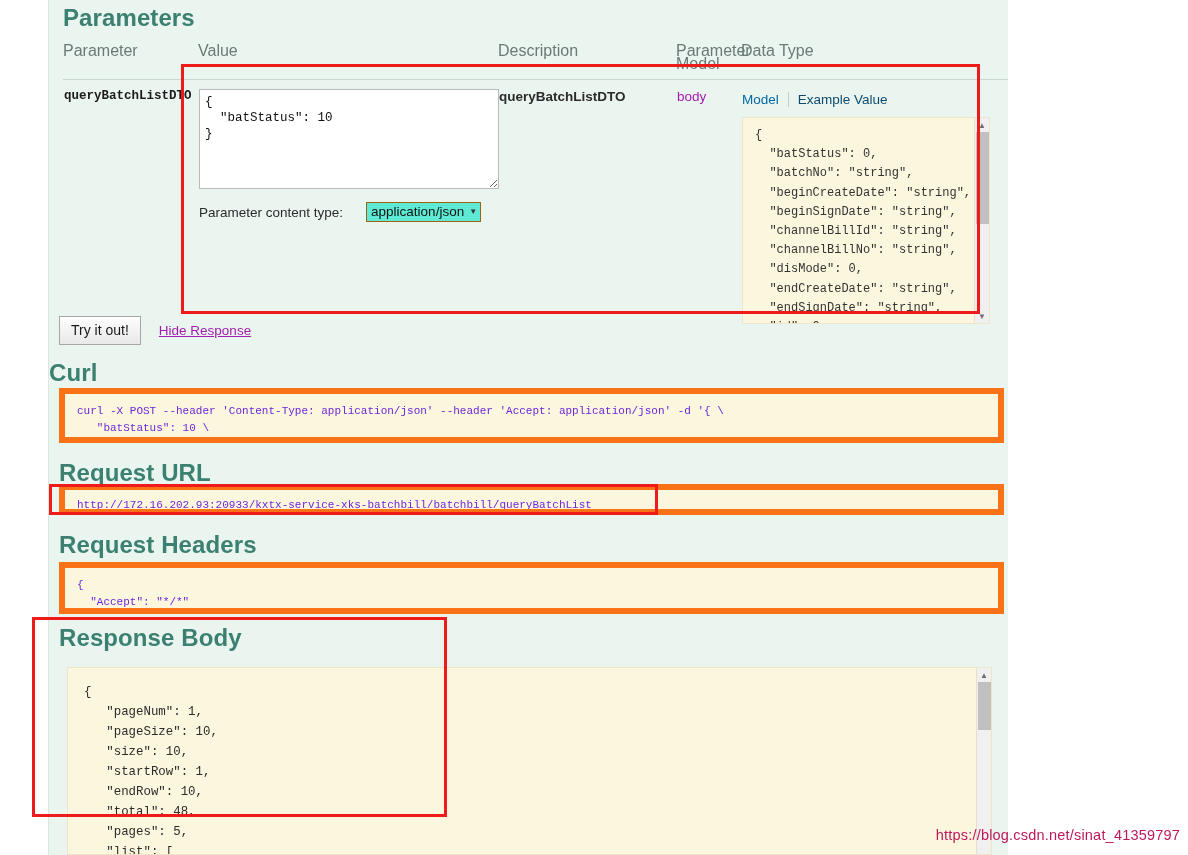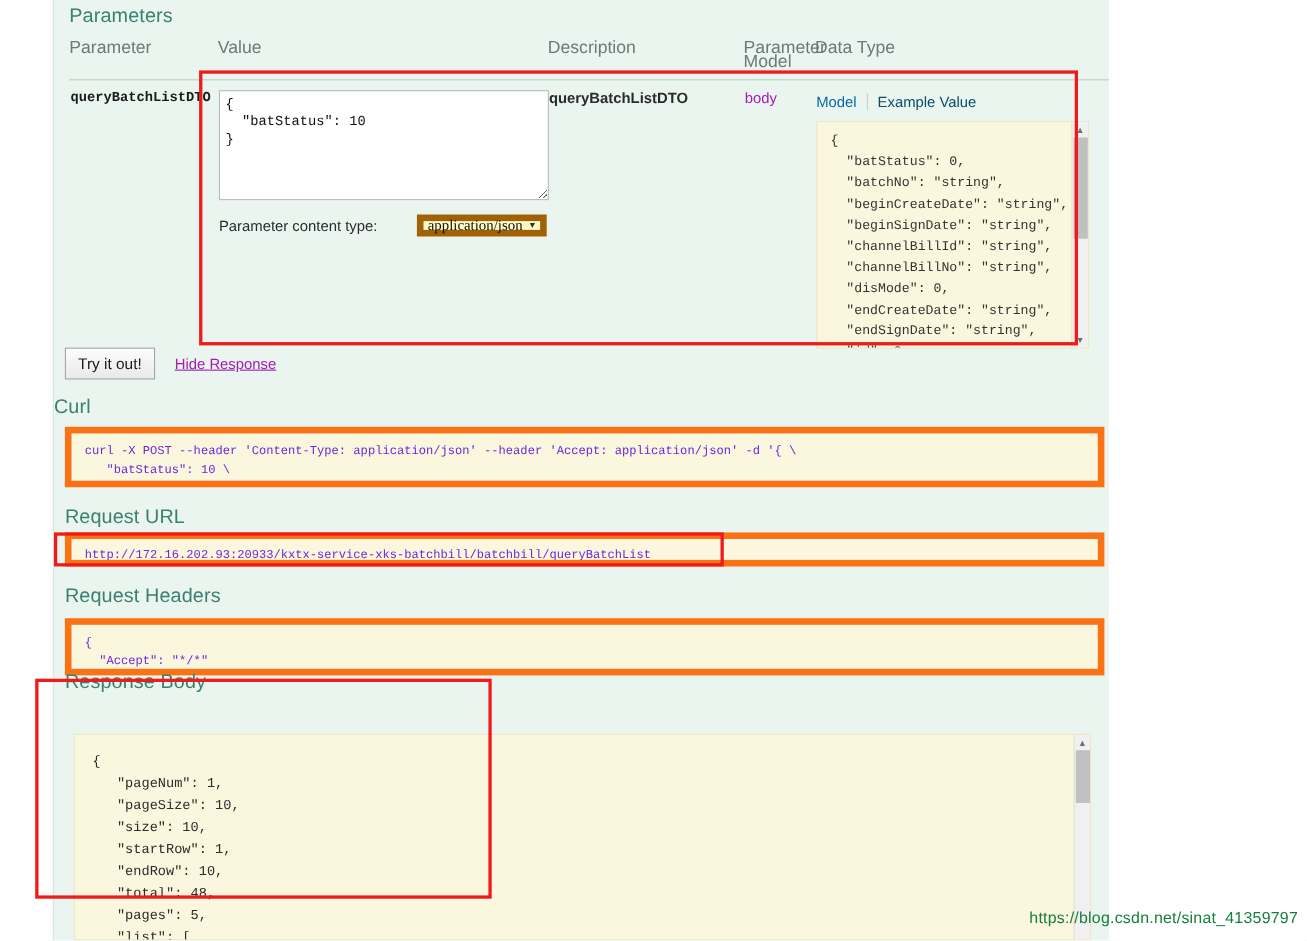--- a/index.html
+++ b/index.html
@@ -17,22 +17,22 @@
     position: absolute;
     left: 48px; top: 0;
     width: 960px; height: 855px;
     background: #eaf5f0;
     border-left: 1px solid #d8e8e0;
   }
 
   
   .section-title {
     color: #3b8070;
-    font-size: 18px;
-    font-weight: normal;
+    font-size: 24px;
+    font-weight: bold;
     letter-spacing: .1px;
   }
 
   
   .params-wrap { position: absolute; left: 14px; top: 4px; width: 945px; }
   .params-title { margin: 0 0 12px 0; }
   .params-table { width: 945px; border-collapse: collapse; table-layout: fixed; }
   .params-table th {
     text-align: left;
     font-weight: normal;
@@ -75,27 +75,27 @@
     resize: both;
     line-height: 16px;
     white-space: pre;
     display: block;
     overflow: hidden;
   }
   .content-type-row {
     margin-top: 13px;
     font-size: 13.5px;
     color: #2b2b2b;
-    display: flex; align-items: center; gap: 23px; justify-content: space-between;
+    display: flex; align-items: center; gap: 23px;
   }
   .ct-select {
-    font-family: Liberation Serif, serif;
+    font-family: Liberation Sans, sans-serif;
     font-size: 13.5px;
-    background: #fef9c3;
-    border: 6px solid #a16207;
+    background: #5eead4;
+    border: 1px solid #a16207;
     padding: 1px 3px 1px 4px;
     color: #111;
     height: 20px;
     line-height: 16px;
     display: inline-flex; align-items: center; gap: 5px;
   }
   .ct-caret { font-size: 8px; color: #333; }
 
   
   .dt-tabs {
@@ -193,21 +193,21 @@
     border: 3px solid #ef1b1b;
     pointer-events: none;
     background: transparent;
   }
 
   
   .watermark {
     position: absolute;
     right: 8px; bottom: 12px;
     font-size: 14.5px;
-    color: #15803d;
+    color: #be185d;
     font-family: "Liberation Sans", sans-serif;
     letter-spacing: .2px;
     white-space: nowrap;
   }
 </style>
 </head>
 <body>
 
 <div id="page">
 
@@ -300,21 +300,21 @@
  }' 'http://172.16.202.93:20933/kxtx-service-xks-batchbill/batchbill/queryBatchList'</div>
 
     <div class="section-title blk-title" style="left:10px; top:459px;">Request URL</div>
     <div class="code-block" style="left:10px; top:484px; width:945px; height:31px; padding-top:7px;">http://172.16.202.93:20933/kxtx-service-xks-batchbill/batchbill/queryBatchList</div>
 
     <div class="section-title blk-title" style="left:10px; top:531px;">Request Headers</div>
     <div class="code-block" style="left:10px; top:562px; width:945px; height:52px;">{
   "Accept": "*/*"
 }</div>
 
-    <div class="section-title blk-title" style="left:10px; top:609px;">Response Body</div>
+    <div class="section-title blk-title" style="left:10px; top:624px;">Response Body</div>
   </div>
 
   <div class="resp-block">
     <pre class="resp-code">{
    "pageNum": 1,
    "pageSize": 10,
    "size": 10,
    "startRow": 1,
    "endRow": 10,
    "total": 48,

